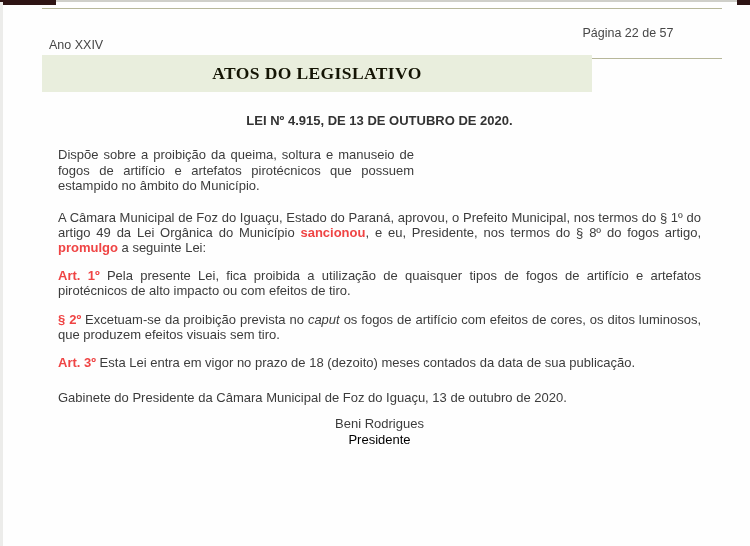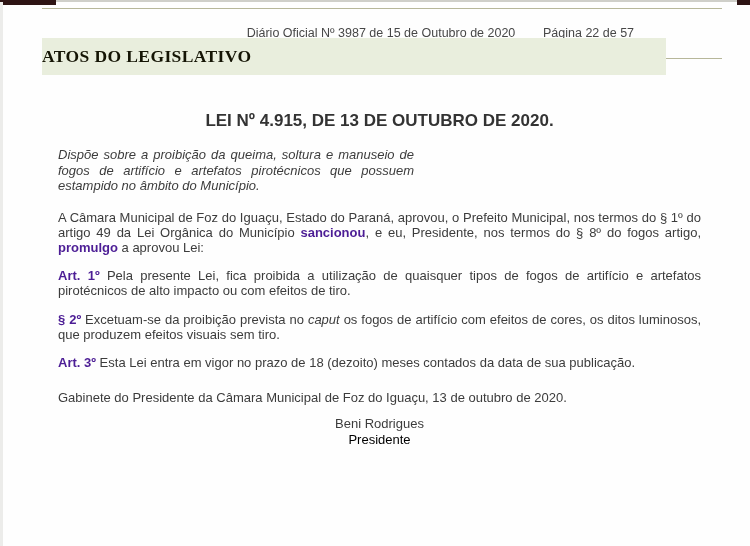--- a/index.html
+++ b/index.html
@@ -19,80 +19,78 @@
 
   
   .masthead{
     position:absolute;left:42px;top:8px;width:680px;
     border-top:1px solid #b7b79a;border-bottom:1px solid #b7b79a;
     display:flex;align-items:center;justify-content:space-between;
     padding:5px 0 6px 0;font-size:12.5px;color:#474747;
   }
   .masthead .cell-left{padding-left:7px;width:170px;text-align:left;margin-top:24px;}
   .masthead .cell-center{flex:1;text-align:center;}
-  .masthead .cell-right{padding-right:9px;width:170px;text-align:left;}
+  .masthead .cell-right{padding-right:9px;width:170px;text-align:center;}
 
   
   .banner{
-    position:absolute;left:42px;top:38px;width:624px;height:37px;
-    display:flex;align-items:center;
+    position:absolute;left:42px;top:55px;width:550px;height:37px;
+    display:flex;align-items:center;justify-content:center;
   }
   .banner span{
     font-family:"Liberation Serif","DejaVu Serif",serif;
     font-weight:700;font-size:17.5px;letter-spacing:0.4px;color:#141404;
   }
 
   
   .doc{
     position:absolute;left:58px;top:106px;width:643px;
     font-size:13px;line-height:15.4px;text-align:justify;color:#3c3c3c;
   }
   .doc p{margin:0 0 13px 0;}
   .law-title{
-    text-align:center;font-weight:700;font-size:17px;color:#333;
+    text-align:center;font-weight:700;font-size:13px;color:#333;
     margin:7px 0 19px 0 !important;
   }
   .ementa{
     margin-left:287px;width:356px;text-align:justify;
     margin-bottom:16px !important;
-    font-style:italic;
   }
   .preamble{margin-bottom:12px !important;}
   .art3{margin-bottom:19px !important;}
   .closing{margin-bottom:11px !important;text-align:left;}
   .signature{text-align:center;margin-top:8px;}
   .signature p{margin:0;}
   .signature .role{font-weight:400;color:#000000;}
-  .doc span.b{font-weight:700;color:#4c1d95;}
+  .doc span.b{font-weight:700;color:#ef4444;}
   .doc span.i{font-style:italic;}
 </style>
 </head>
 <body>
 
 <div class="page">
 
   <div class="edge-top"></div>
   <div class="corner-mark left"></div>
   <div class="corner-mark right"></div>
   <div class="edge-left"></div>
 
   <header class="masthead" style="border-color: rgb(183, 183, 154);">
     <span class="cell-left">Ano XXIV</span>
-    <span class="cell-center">Diário Oficial Nº 3987 de 15 de Outubro de 2020</span>
     <span class="cell-right">Página 22 de 57</span>
   </header>
 
   <div class="banner" style="background-color: rgb(233, 238, 221);">
     <span>ATOS DO LEGISLATIVO</span>
   </div>
 
   <main class="doc">
     <p class="law-title">LEI Nº 4.915, DE 13 DE OUTUBRO DE 2020.</p>
     <p class="ementa"><span>Dispõe sobre a proibição da queima, soltura e manuseio de fogos de artifício e artefatos pirotécnicos que possuem estampido no âmbito do Município.</span></p>
-    <p class="preamble"><span>A Câmara Municipal de Foz do Iguaçu, Estado do Paraná, aprovou, o Prefeito Municipal, nos termos do § 1º do artigo 49 da Lei Orgânica do Município </span><span class="b">sancionou</span><span>, e eu, Presidente, nos termos do § 8º do fogos artigo, </span><span class="b">promulgo</span><span> a aprovou Lei:</span></p>
+    <p class="preamble"><span>A Câmara Municipal de Foz do Iguaçu, Estado do Paraná, aprovou, o Prefeito Municipal, nos termos do § 1º do artigo 49 da Lei Orgânica do Município </span><span class="b">sancionou</span><span>, e eu, Presidente, nos termos do § 8º do fogos artigo, </span><span class="b">promulgo</span><span> a seguinte Lei:</span></p>
     <p><span class="b">Art. 1º</span><span> Pela presente Lei, fica proibida a utilização de quaisquer tipos de fogos de artifício e artefatos pirotécnicos de alto impacto ou com efeitos de tiro.</span></p>
     <p><span class="b">§ 2º</span><span> Excetuam-se da proibição prevista no </span><span class="i">caput</span><span> os fogos de artifício com efeitos de cores, os ditos luminosos, que produzem efeitos visuais sem tiro.</span></p>
     <p class="art3"><span class="b">Art. 3º</span><span> Esta Lei entra em vigor no prazo de 18 (dezoito) meses contados da data de sua publicação.</span></p>
     <p class="closing">Gabinete do Presidente da Câmara Municipal de Foz do Iguaçu, 13 de outubro de 2020.</p>
     <div class="signature">
       <p>Beni Rodrigues</p>
       <p class="role">Presidente</p>
     </div>
   </main>
 

